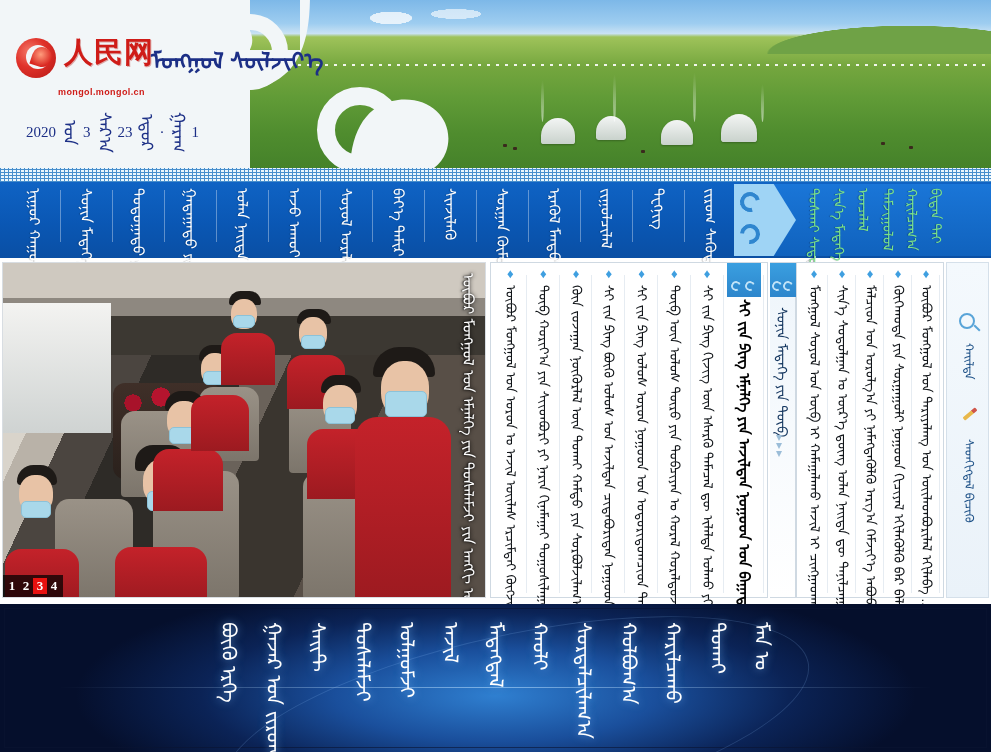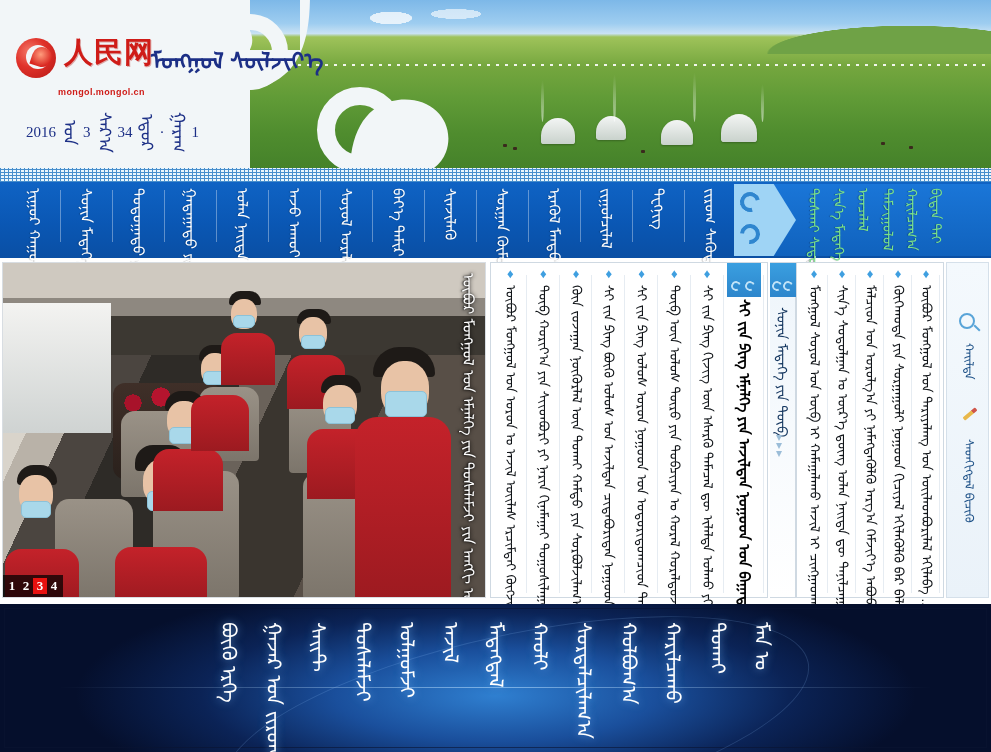--- a/index.html
+++ b/index.html
@@ -409,25 +409,25 @@
   <div class="logo-block">
     <div class="logo-wrap">
       <div class="logo-mark"></div>
       <div class="logo-cn">人民网</div>
       <div class="logo-mn mn-h">ᠮᠣᠩᠭᠣᠯ ᠰᠦᠯᠵᠢᠶ᠎ᠡ</div>
     </div>
     <div class="logo-url">mongol.mongol.cn</div>
   </div>
 
   <div class="dateline">
-    <span>2016</span>
+    <span>2020</span>
     <span class="mn">ᠣᠨ</span>
     <span>3</span>
     <span class="mn">ᠰᠠᠷ᠎ᠠ</span>
-    <span>34</span>
+    <span>23</span>
     <span class="mn">ᠡᠳᠦᠷ</span>
     <span>·</span>
     <span class="mn">ᠭᠠᠷᠠᠭ</span>
     <span>1</span>
   </div>
 </div>
 
 <div class="meander">
   <div class="meander-inner"></div>
 </div>

